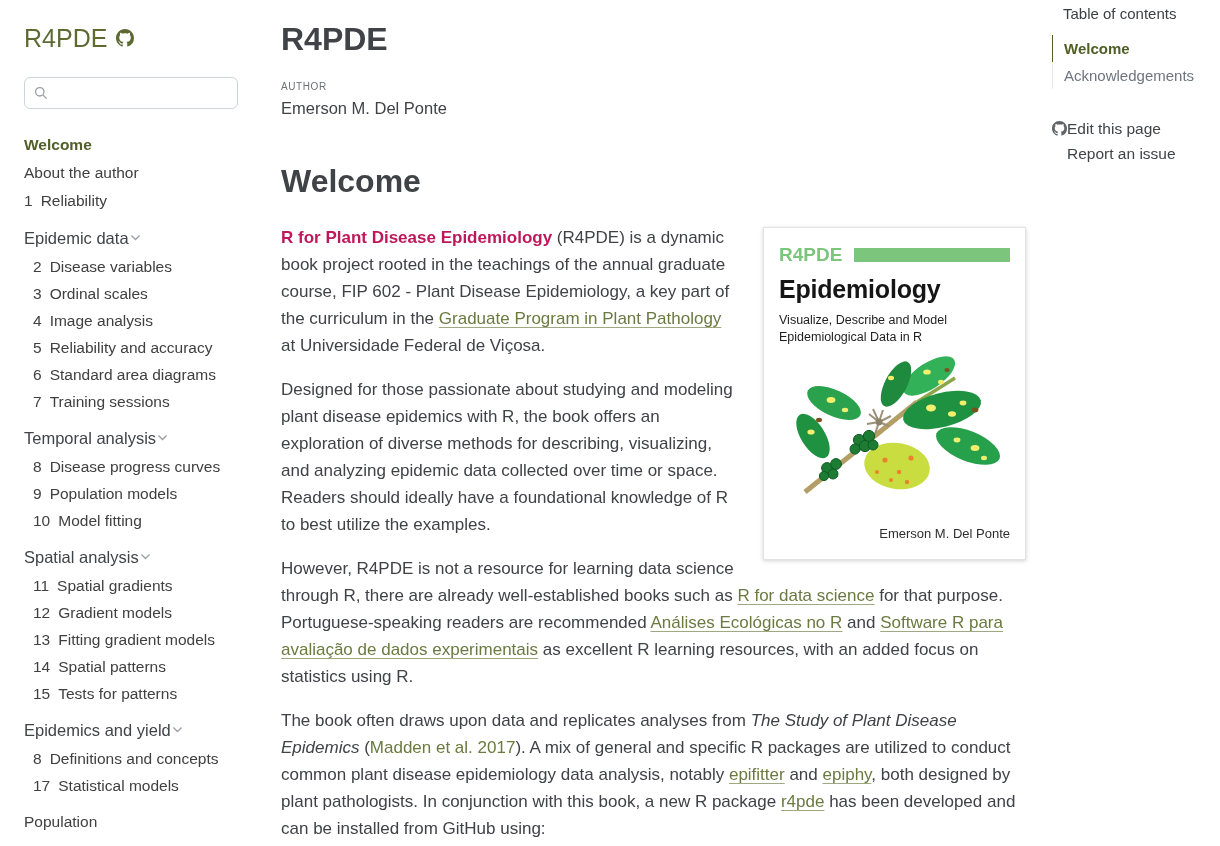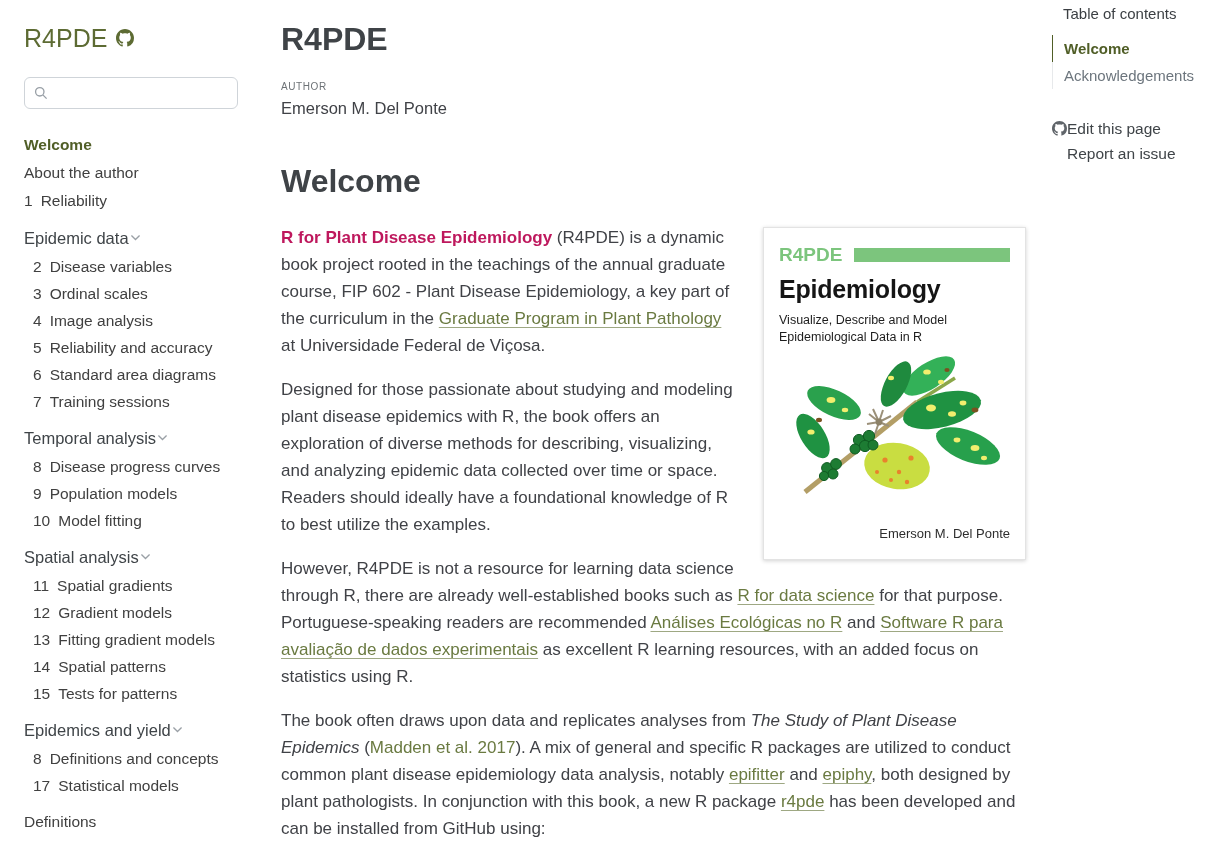--- a/index.html
+++ b/index.html
@@ -181,21 +181,21 @@
       </div>
       <a class="sub ">
         <span class="num">8</span>
         <span>Definitions and concepts</span>
       </a>
       <a class="sub ">
         <span class="num">17</span>
         <span>Statistical models</span>
       </a>
       <a class="top-gap">
-        <span>Definitions</span>
+        <span>Population</span>
       </a>
     </div>
 </nav>
 
 <main class="main">
   <h1 class="site-title">R4PDE</h1>
   <div class="author-label">AUTHOR</div>
   <div class="author-name">Emerson M. Del Ponte</div>
   <h1 class="page-title">Welcome</h1>
 

